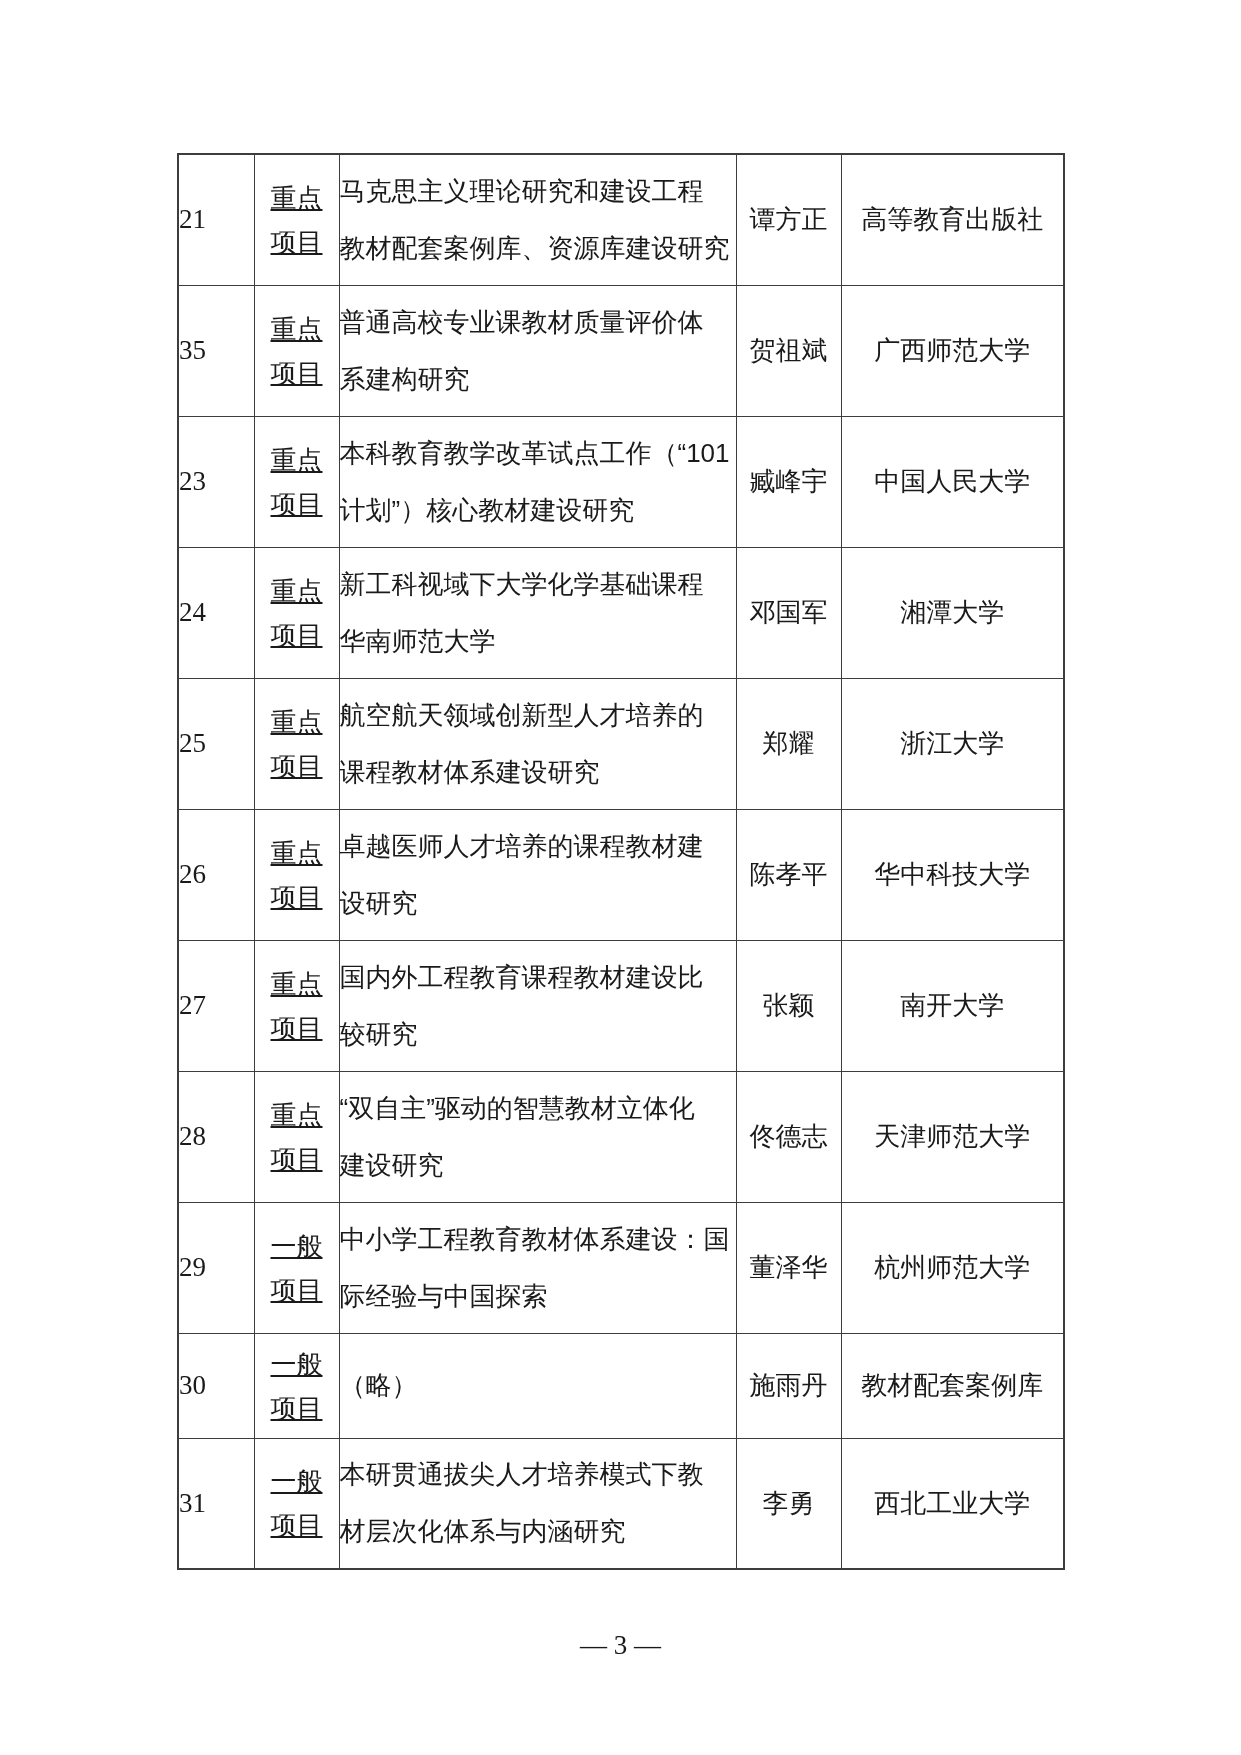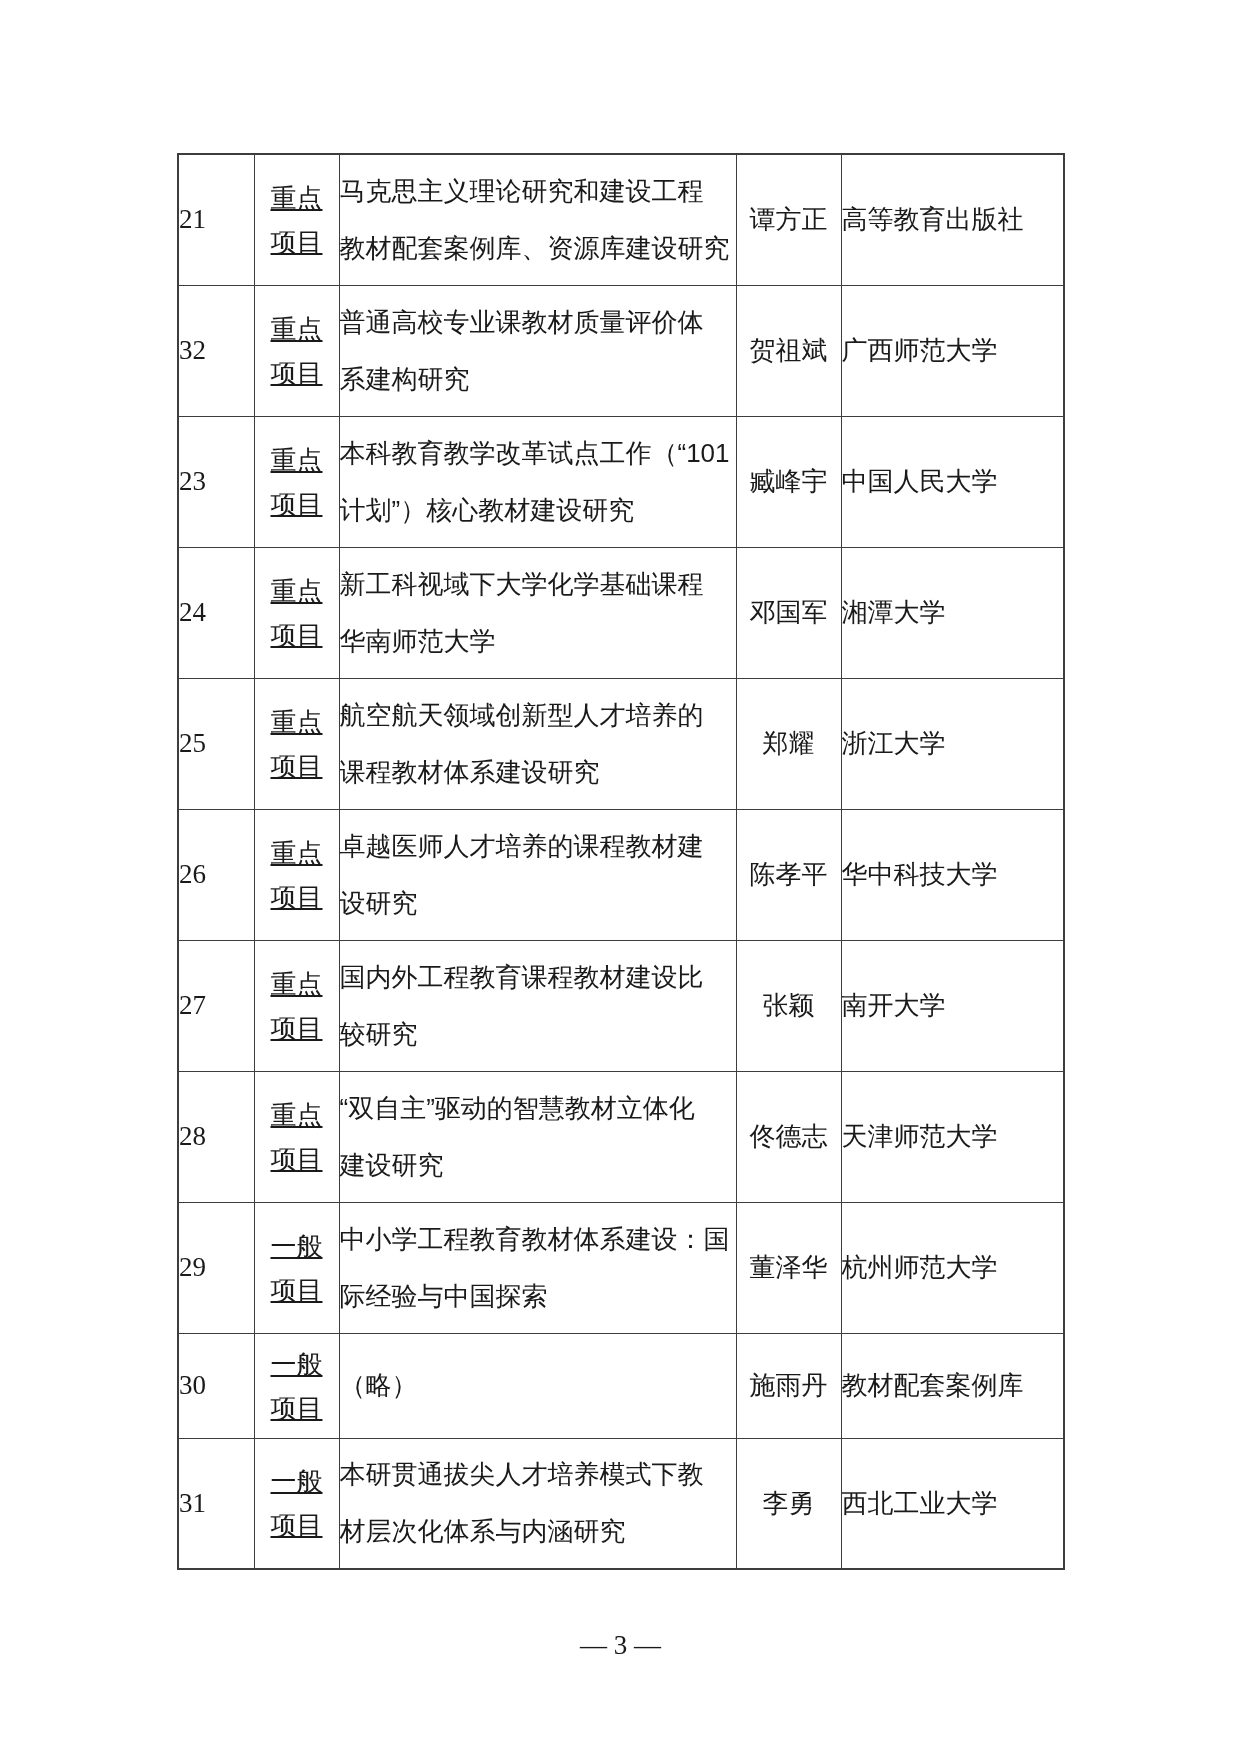--- a/index.html
+++ b/index.html
@@ -46,20 +46,21 @@
     font-size: 26px;
     margin-top: 16px;
   }
   .c-title .line { line-height: 57px; white-space: nowrap; }
   .c-name {
     text-align: center;
     font-size: 26px;
     margin-top: 44px;
   }
   .c-inst {
+    text-align: center;
     font-size: 26px;
   }
   .page-footer {
     position: absolute;
     top: 1630px;
     left: 0;
     width: 100%;
     text-align: center;
     font-family: "Liberation Serif", serif;
     font-size: 27px;
@@ -89,21 +90,21 @@
         </td>
         <td class="c-title">
           <div class="line">马克思主义理论研究和建设工程</div>
           <div class="line">教材配套案例库、资源库建设研究</div>
         </td>
         <td class="c-name">谭方正</td>
         <td class="c-inst">高等教育出版社</td>
       </tr>
 
       <tr class="row-std">
-        <td class="c-no">32</td>
+        <td class="c-no">35</td>
         <td class="c-type">
           <div class="tline">重点</div>
           <div class="tline">项目</div>
         </td>
         <td class="c-title">
           <div class="line">普通高校专业课教材质量评价体</div>
           <div class="line">系建构研究</div>
         </td>
         <td class="c-name">贺祖斌</td>
         <td class="c-inst">广西师范大学</td>

